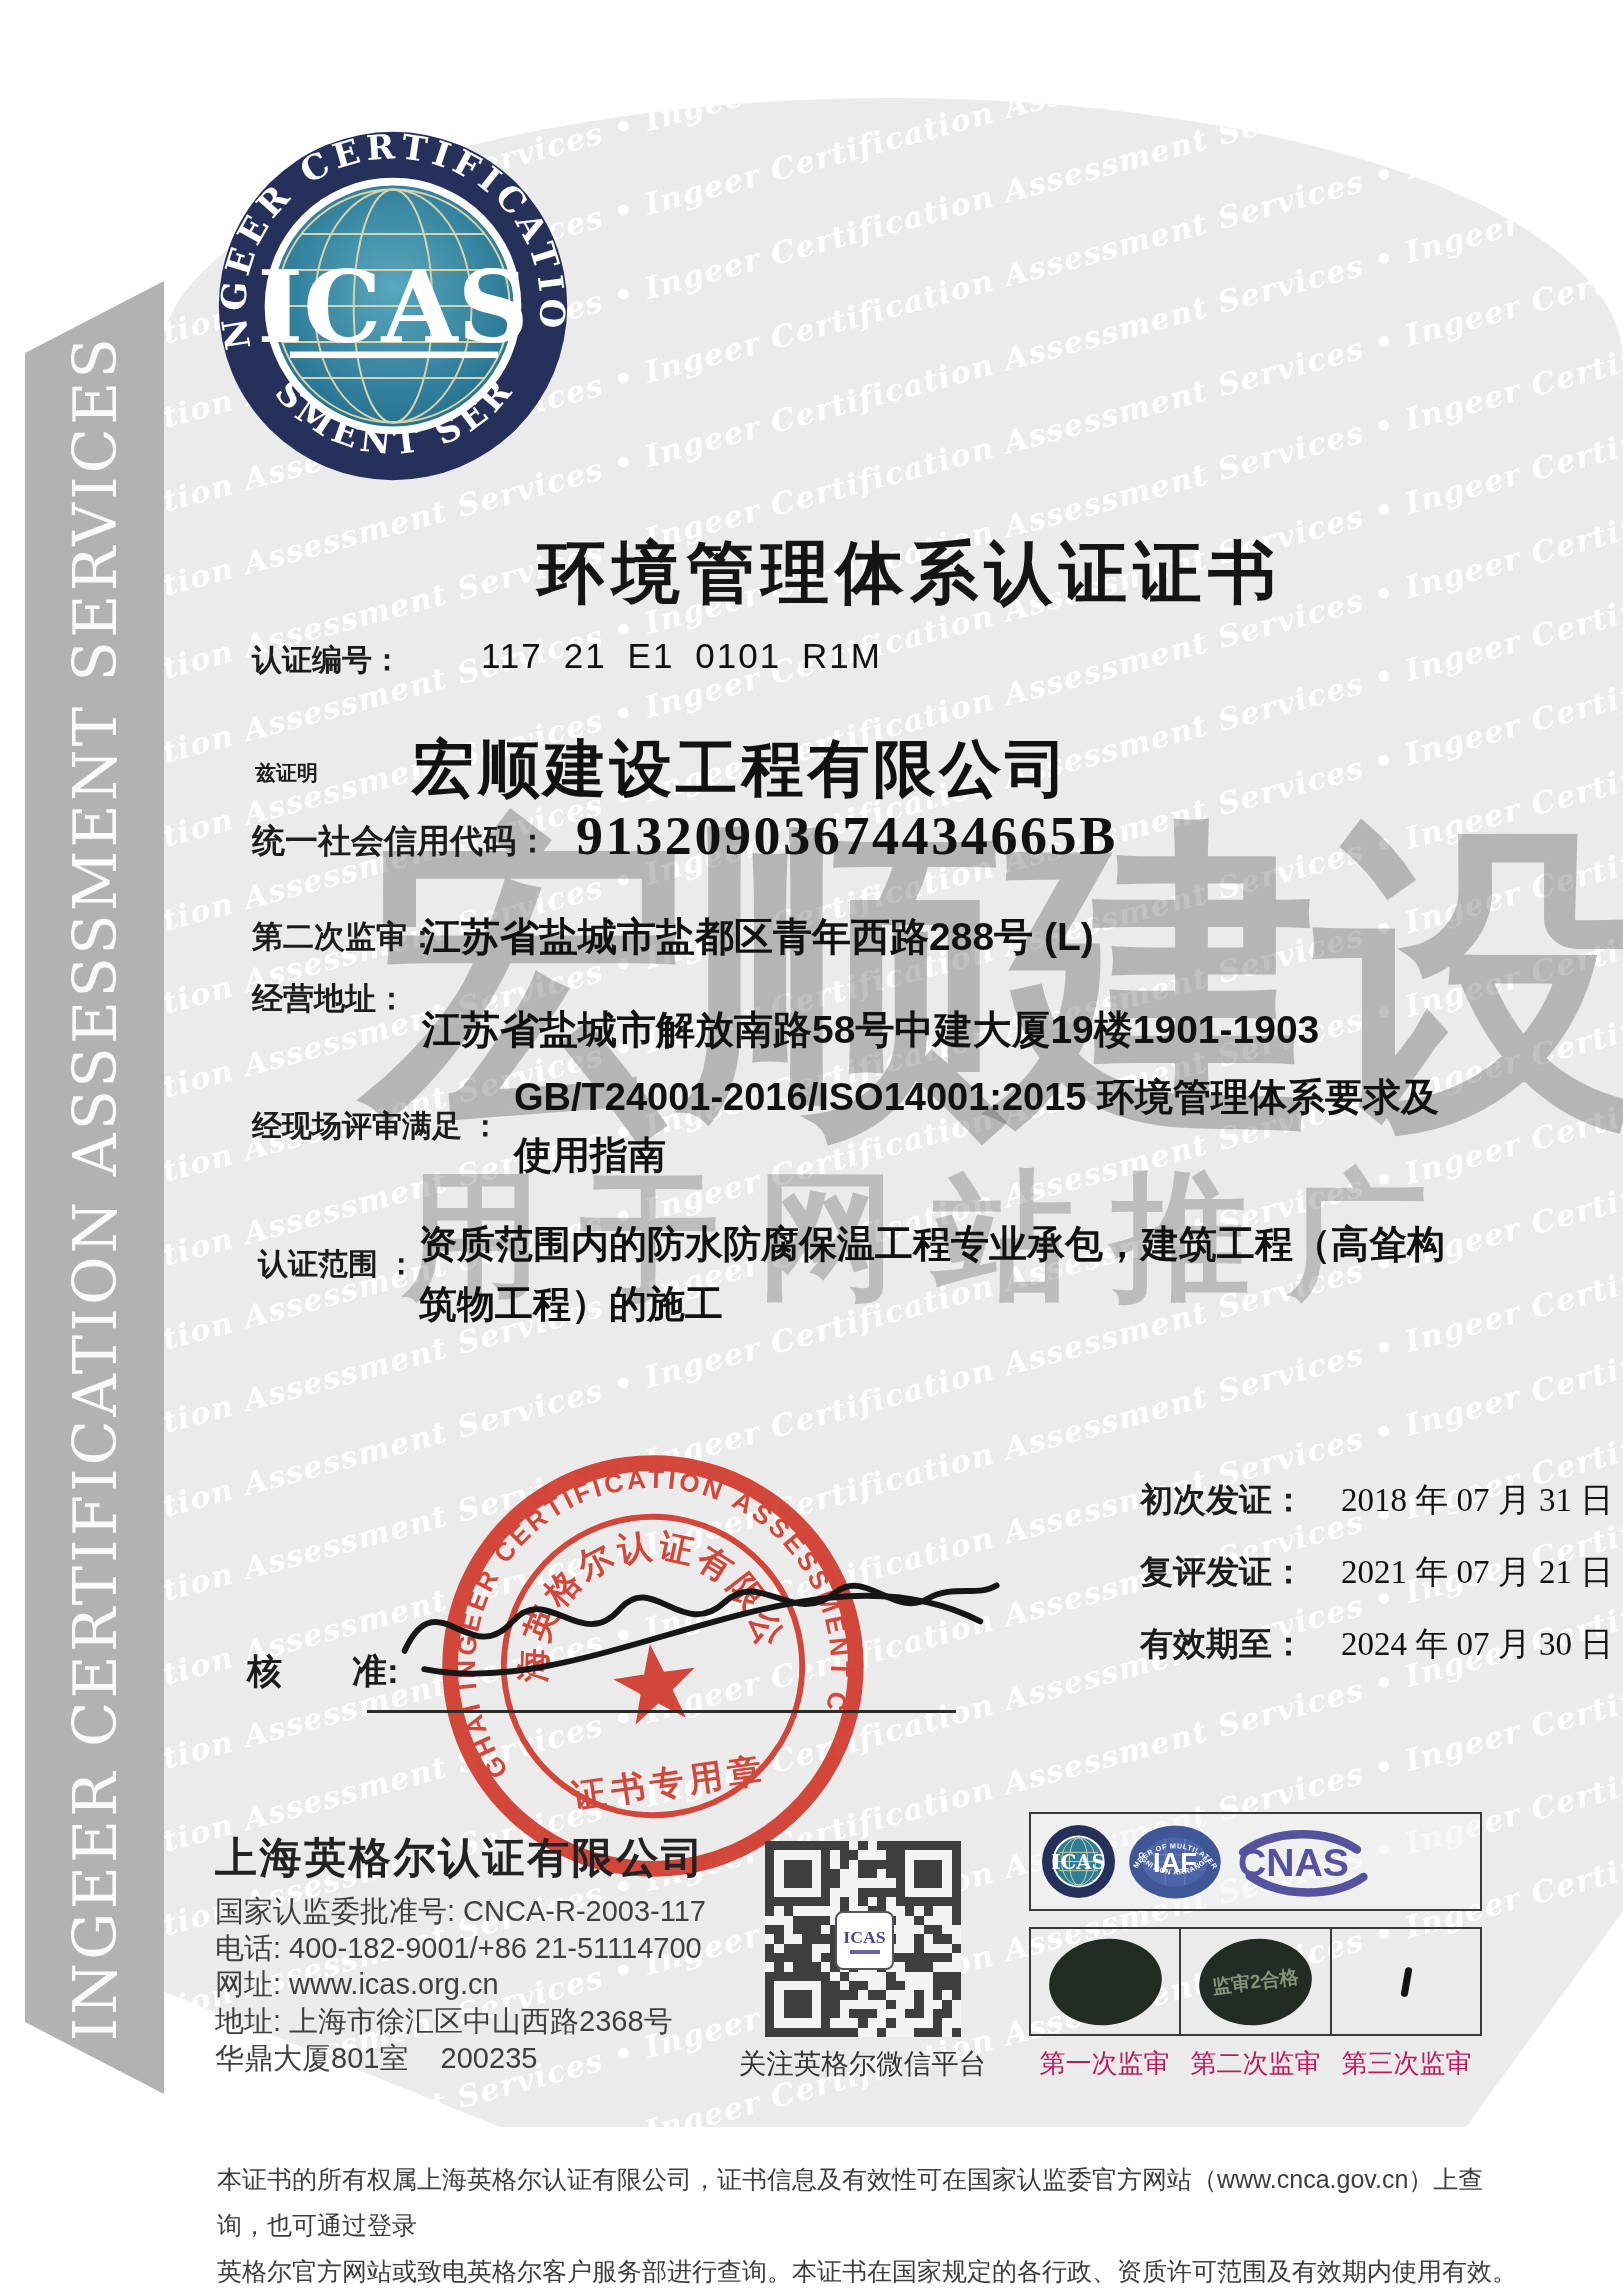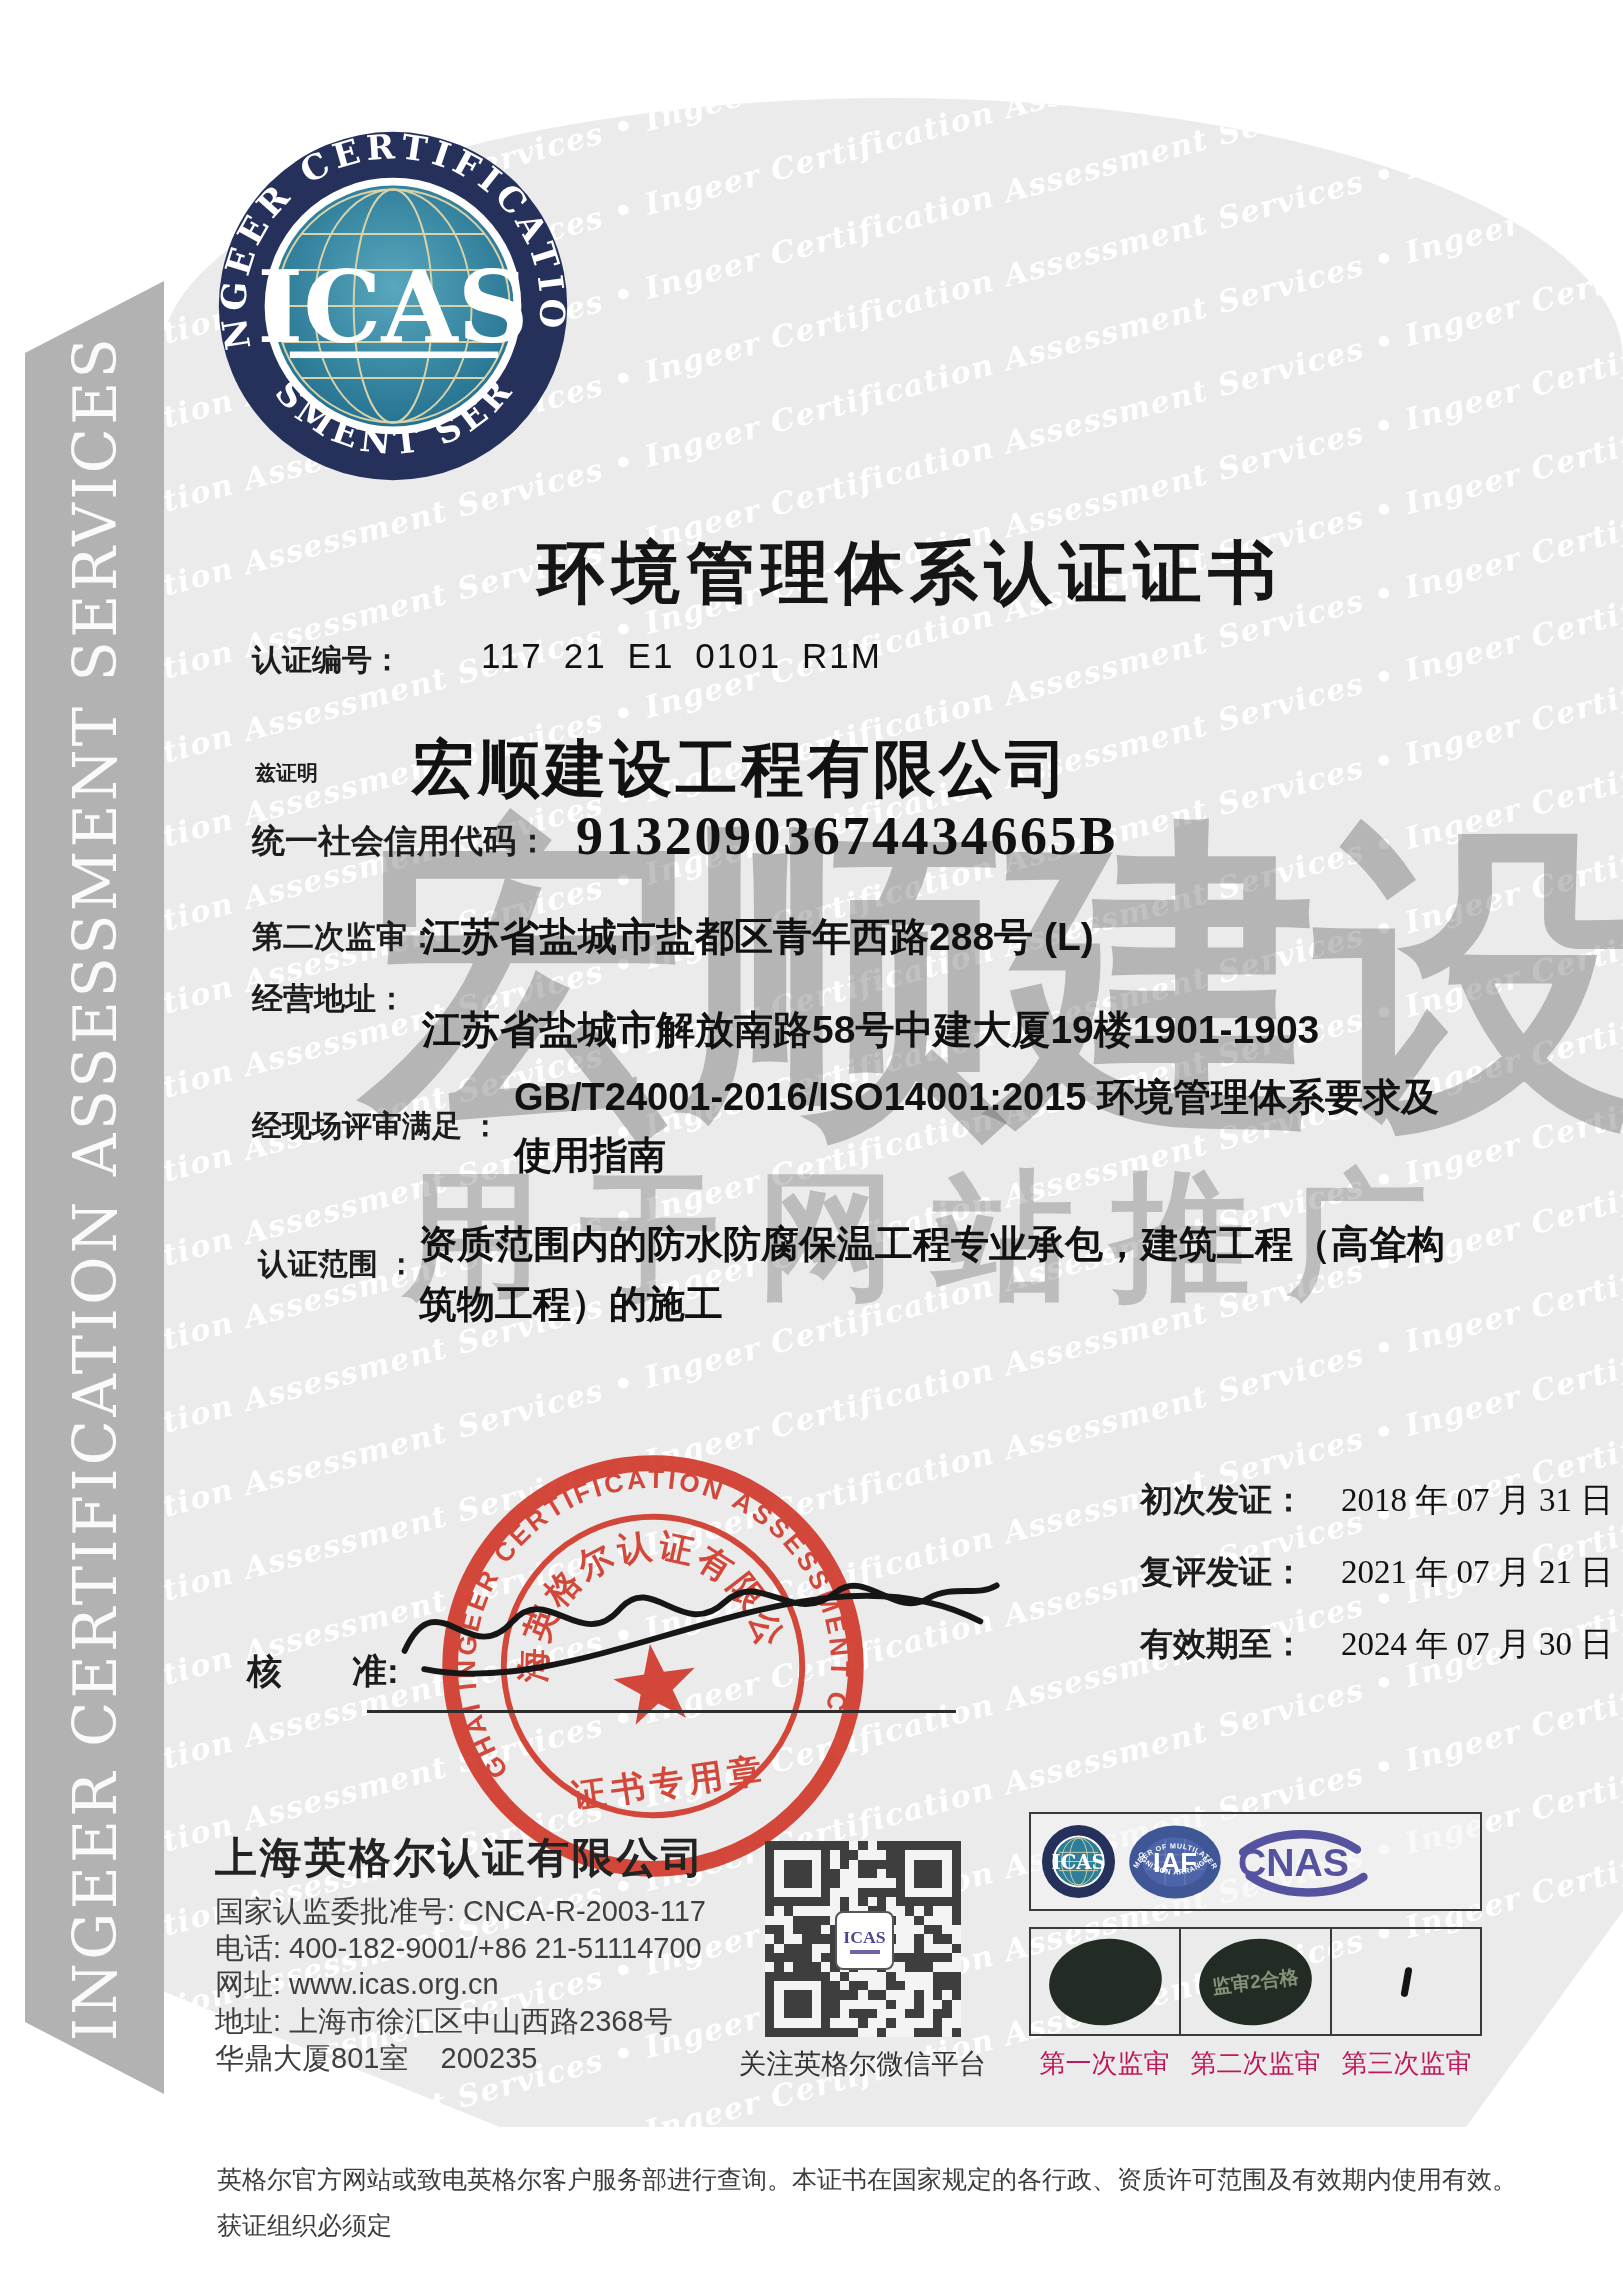--- a/index.html
+++ b/index.html
@@ -720,16 +720,17 @@
   </div>
   <div class="surv-cell">
     <div class="tick"></div>
   </div>
 </div>
 <div class="surv-caption" style="left:1029px;">第一次监审</div>
 <div class="surv-caption" style="left:1180px;">第二次监审</div>
 <div class="surv-caption" style="left:1331px;">第三次监审</div>
 
 <div class="footer">
+  <div>本证书的所有权属上海英格尔认证有限公司，证书信息及有效性可在国家认监委官方网站（www.cnca.gov.cn）上查询，也可通过登录</div>
   <div>英格尔官方网站或致电英格尔客户服务部进行查询。本证书在国家规定的各行政、资质许可范围及有效期内使用有效。获证组织必须定</div>
 
 </div>
 
 
 </body></html>

